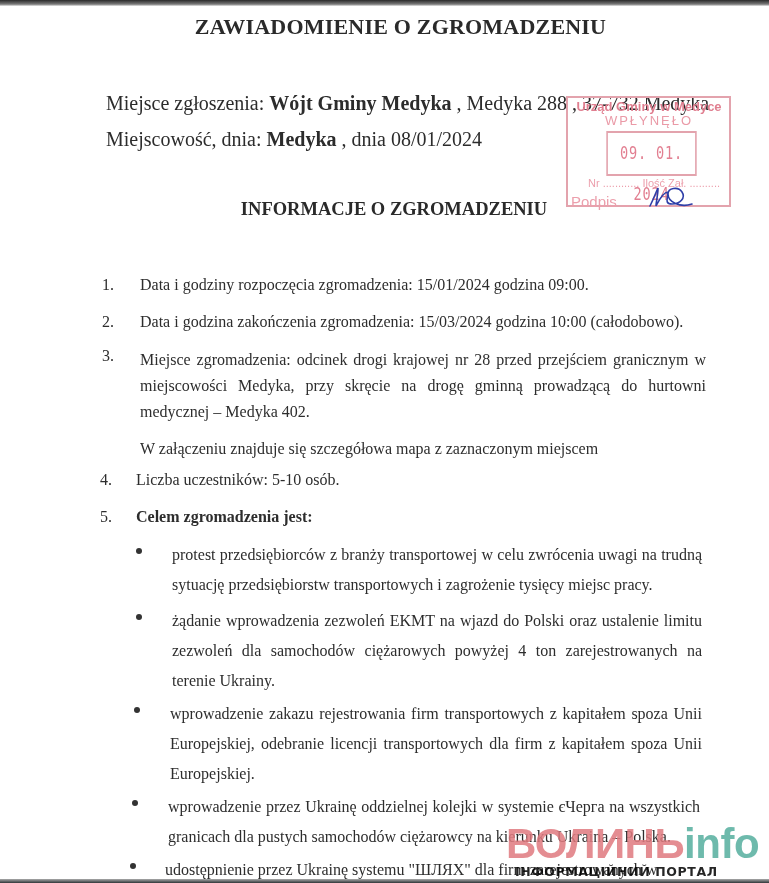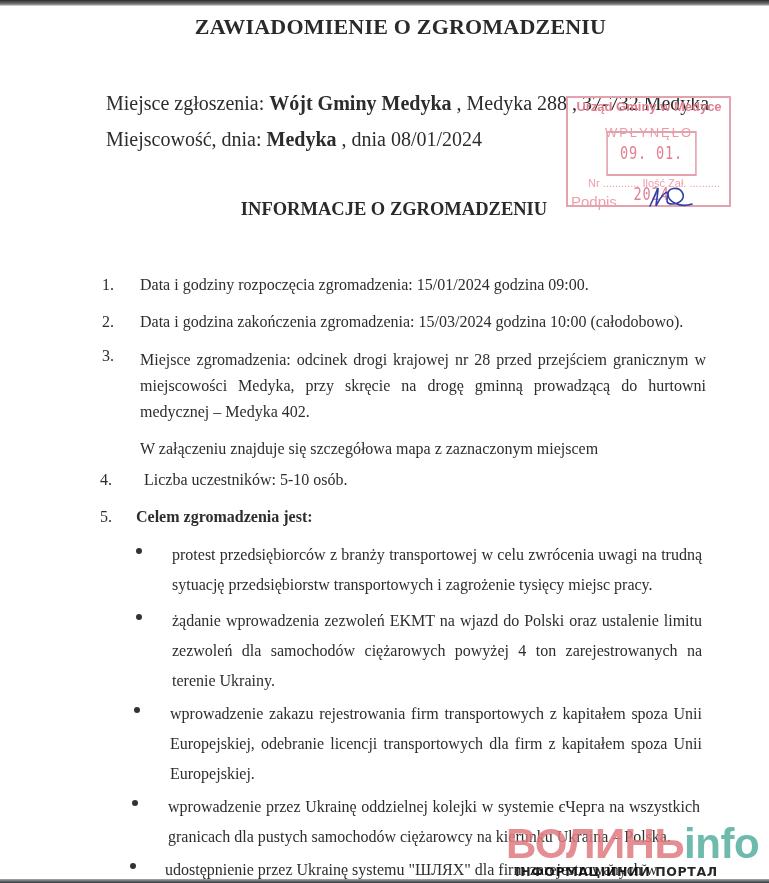--- a/index.html
+++ b/index.html
@@ -31,21 +31,21 @@
     .item-2 { top: 313px; }
 
     .item-3 { position: absolute; left: 0; top: 347px; width: 769px; font-size: 16px; color: #2d2d2d; }
     .item-3 .num { position: absolute; left: 102px; }
     .item-3 .para { position: absolute; left: 140px; width: 566px; text-align: justify;
       text-align-last: left; line-height: 26px; }
     .item-3 .note { position: absolute; left: 140px; top: 93px; white-space: nowrap; }
 
     .item-4 { top: 471px; }
     .item-4 .num { left: 100px; }
-    .item-4 .text { left: 144px; }
+    .item-4 .text { left: 136px; }
     .item-5 { top: 508px; }
     .item-5 .num { left: 100px; }
     .item-5 .text { left: 136px; font-weight: bold; }
 
     .bullet { position: absolute; left: 0; width: 769px; font-size: 16px; color: #2d2d2d; }
     .bullet .dot { position: absolute; left: 136px; top: 8px; width: 6px; height: 6px;
       border-radius: 50%; background: #333; }
     .bullet .para { position: absolute; left: 172px; width: 530px; text-align: justify;
       text-align-last: left; line-height: 30px; }
     .b1 { top: 540px; }
@@ -59,21 +59,21 @@
     .b5 { top: 855px; }
     .b5 .dot { left: 130px; }
     .b5 .para { left: 165px; width: 540px; white-space: nowrap; text-align: left; }
 
     
     .stamp { position: absolute; left: 566px; top: 96px; width: 165px; height: 111px;
       border: 2px solid #e3a3ad; color: #e58797; font-family: "Liberation Sans", "DejaVu Sans", sans-serif; }
     .stamp .org { position: absolute; left: 0; top: 1px; width: 162px; text-align: center;
       font-size: 13px; font-weight: bold; color: #e07f90; }
     .stamp .recv { position: absolute; left: 0; top: 15px; width: 162px; text-align: center;
-      font-size: 13px; letter-spacing: 2px; color: #ea9aa7; margin-top: 12px; }
+      font-size: 13px; letter-spacing: 2px; color: #ea9aa7; }
     .stamp .date-box { position: absolute; left: 27px; top: 33px; width: 113px; height: 45px;
       border: 2px solid #e3a3ad; text-align: center; font-size: 17px; line-height: 41px;
       color: #e27f91; letter-spacing: 1px; font-family: "DejaVu Sans Mono", monospace; transform: scaleX(0.8); }
     .stamp .nr { position: absolute; left: 20px; top: 79px; font-size: 11px; color: #ec9fac; white-space: nowrap; }
     .stamp .podpis { position: absolute; left: 3px; top: 95px; font-size: 15px; color: #ec9fac; white-space: nowrap; }
     .signature { position: absolute; left: 646px; top: 178px; width: 50px; height: 32px; }
 
     
     .watermark { position: absolute; left: 506px; top: 826px; width: 263px; height: 53px; }
     .wm-main { position: absolute; left: 0; top: 0; font-family: Liberation Sans, sans-serif; font-weight: bold;

